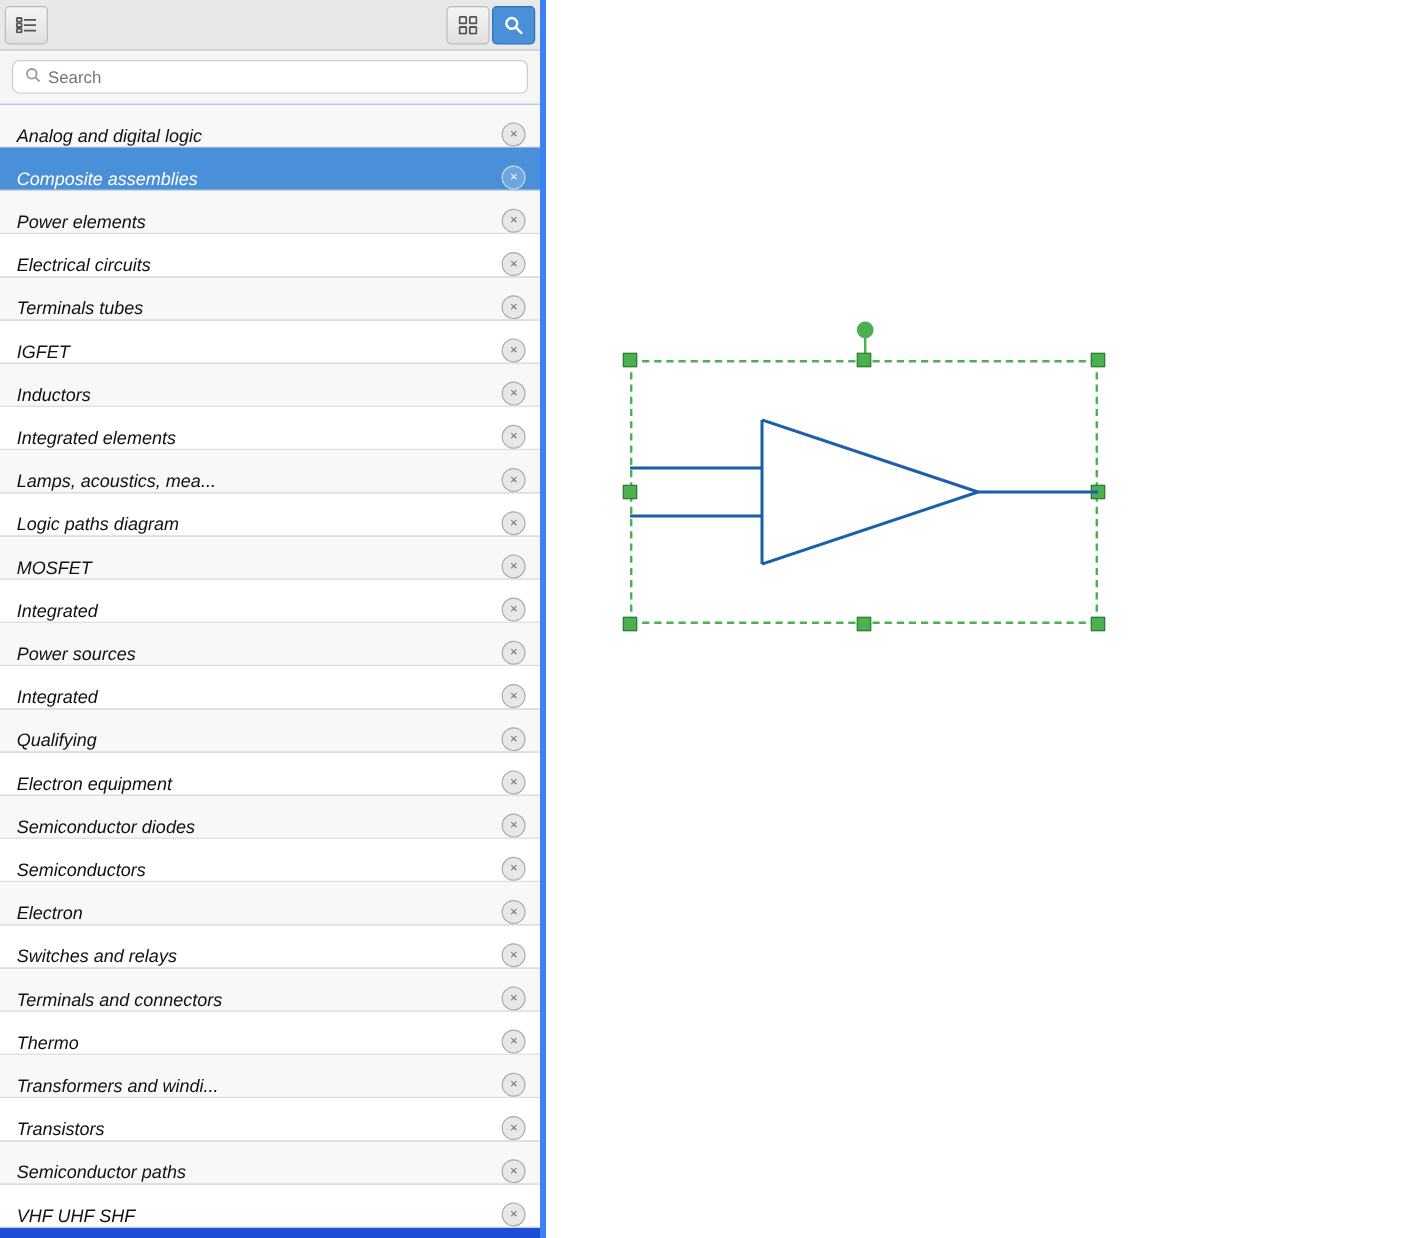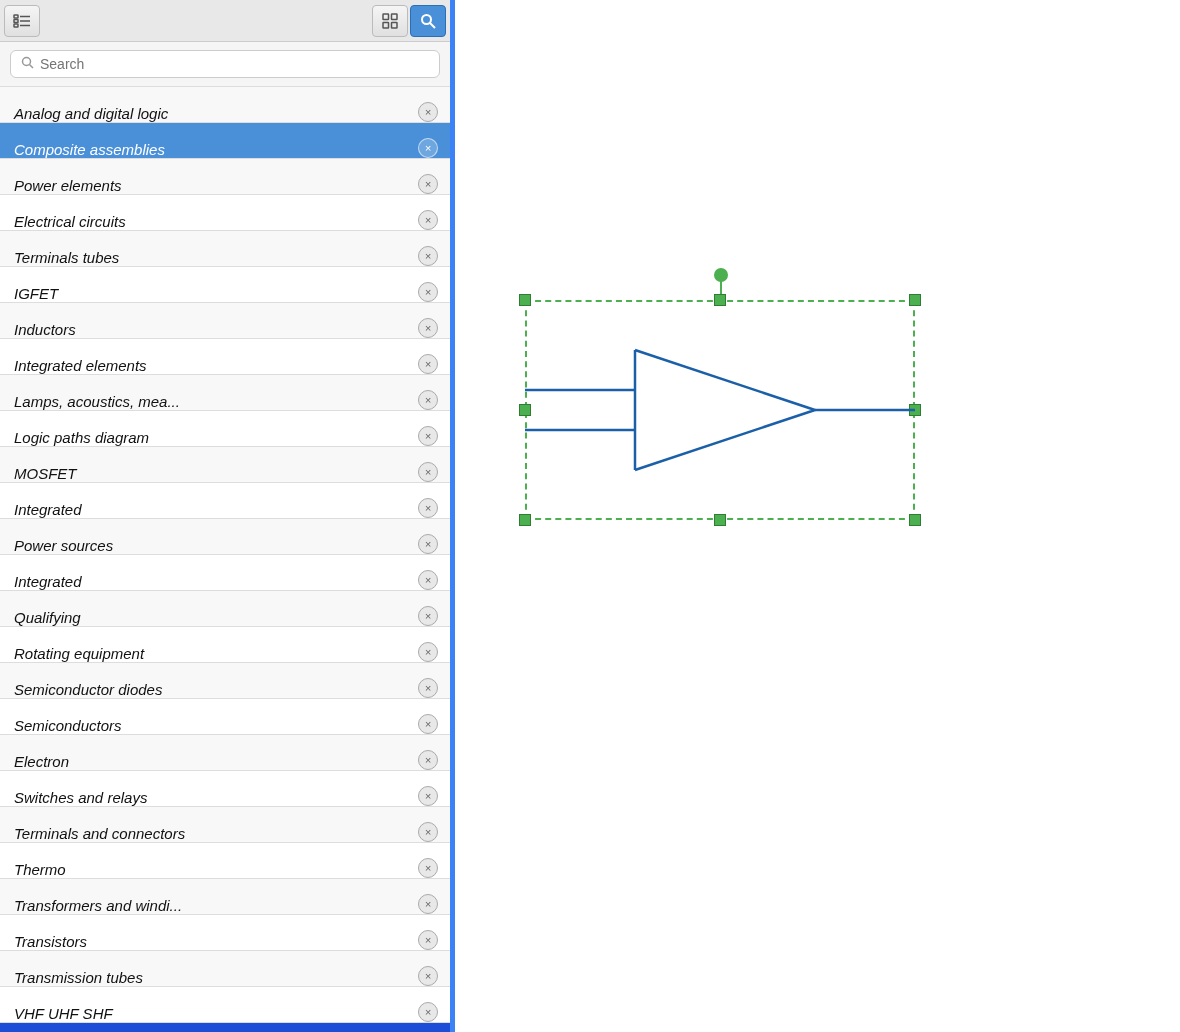--- a/index.html
+++ b/index.html
@@ -307,21 +307,21 @@
       </div>
       <div class="category-item">
         <span class="category-label">Integrated</span>
         <span class="close-btn">×</span>
       </div>
       <div class="category-item">
         <span class="category-label">Qualifying</span>
         <span class="close-btn">×</span>
       </div>
       <div class="category-item">
-        <span class="category-label">Rotating equipment</span>
+        <span class="category-label">Electron equipment</span>
         <span class="close-btn">×</span>
       </div>
       <div class="category-item">
         <span class="category-label">Semiconductor diodes</span>
         <span class="close-btn">×</span>
       </div>
       <div class="category-item">
         <span class="category-label">Semiconductors</span>
         <span class="close-btn">×</span>
       </div>
@@ -343,21 +343,21 @@
       </div>
       <div class="category-item">
         <span class="category-label">Transformers and windi...</span>
         <span class="close-btn">×</span>
       </div>
       <div class="category-item">
         <span class="category-label">Transistors</span>
         <span class="close-btn">×</span>
       </div>
       <div class="category-item">
-        <span class="category-label">Transmission tubes</span>
+        <span class="category-label">Semiconductor paths</span>
         <span class="close-btn">×</span>
       </div>
       <div class="category-item">
         <span class="category-label">VHF UHF SHF</span>
         <span class="close-btn">×</span>
       </div>
     </div>
 </div>
 
 <div class="canvas-area">

